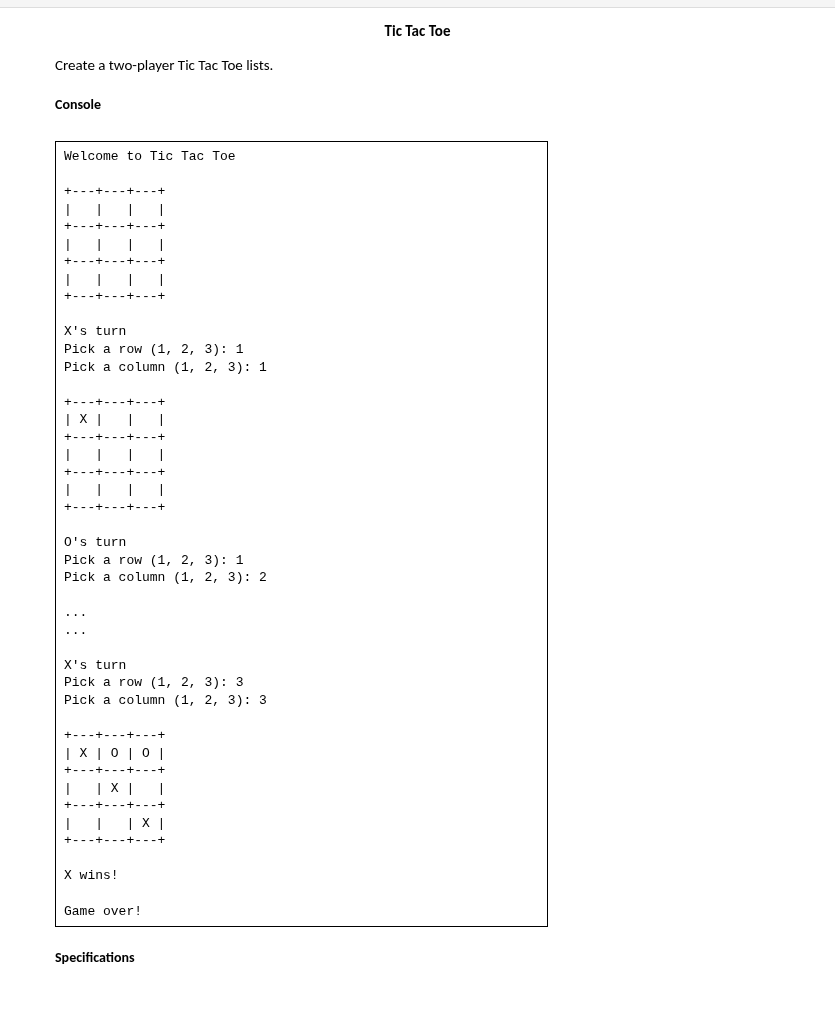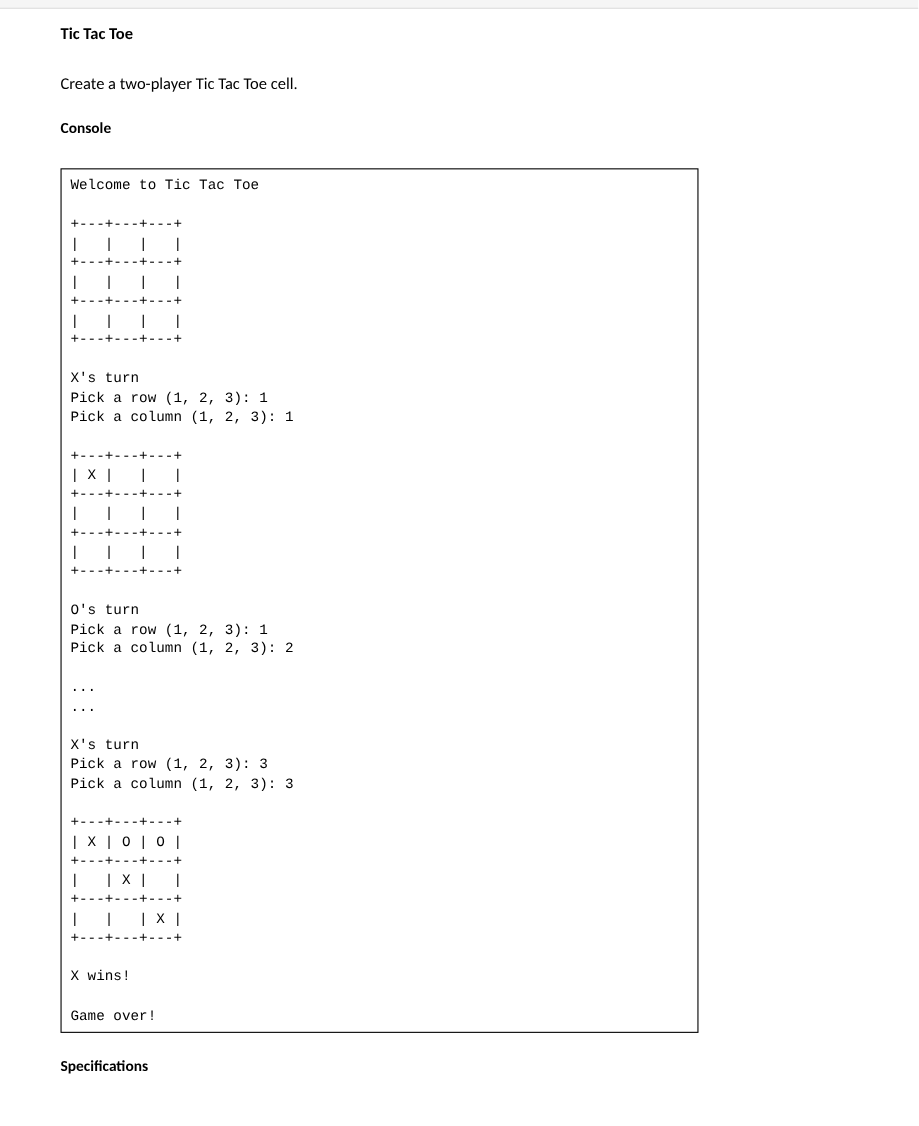--- a/index.html
+++ b/index.html
@@ -18,39 +18,40 @@
       height: 8px;
       background: #f5f5f5;
       border-bottom: 1px solid #ddd;
     }
     .content {
       padding: 14px 55px 20px 55px;
     }
     .title {
       font-size: 15px;
       font-weight: bold;
-      margin-bottom: 28px;
+      margin-bottom: 16px;
+      text-align: center;
     }
     .description {
       font-size: 15px;
       margin-bottom: 22px;
     }
     .section-heading {
       font-size: 14px;
       font-weight: bold;
       margin-bottom: 28px;
     }
     .console-box {
       border: 1px solid #000;
       padding: 6px 8px;
       font-family: "Courier New", Courier, monospace;
       font-size: 13px;
       line-height: 1.35;
       white-space: pre;
-      width: 580px;
+      width: 493px;
       margin-bottom: 22px;
     }
     .specs-heading {
       font-size: 14px;
       font-weight: bold;
       margin-bottom: 24px;
     }
     ul.specs {
       list-style-type: disc;
       padding-left: 82px;
@@ -63,21 +64,21 @@
   </style>
 </head>
 <body>
 
 <div class="top-border"></div>
 
 <div class="content">
 
   <div class="title">Tic Tac Toe</div>
 
-  <div class="description">Create a two-player Tic Tac Toe cell.</div>
+  <div class="description">Create a two-player Tic Tac Toe lists.</div>
 
   <div class="section-heading">Console</div>
 
   <div class="console-box">Welcome to Tic Tac Toe
 
 +---+---+---+
 |   |   |   |
 +---+---+---+
 |   |   |   |
 +---+---+---+

